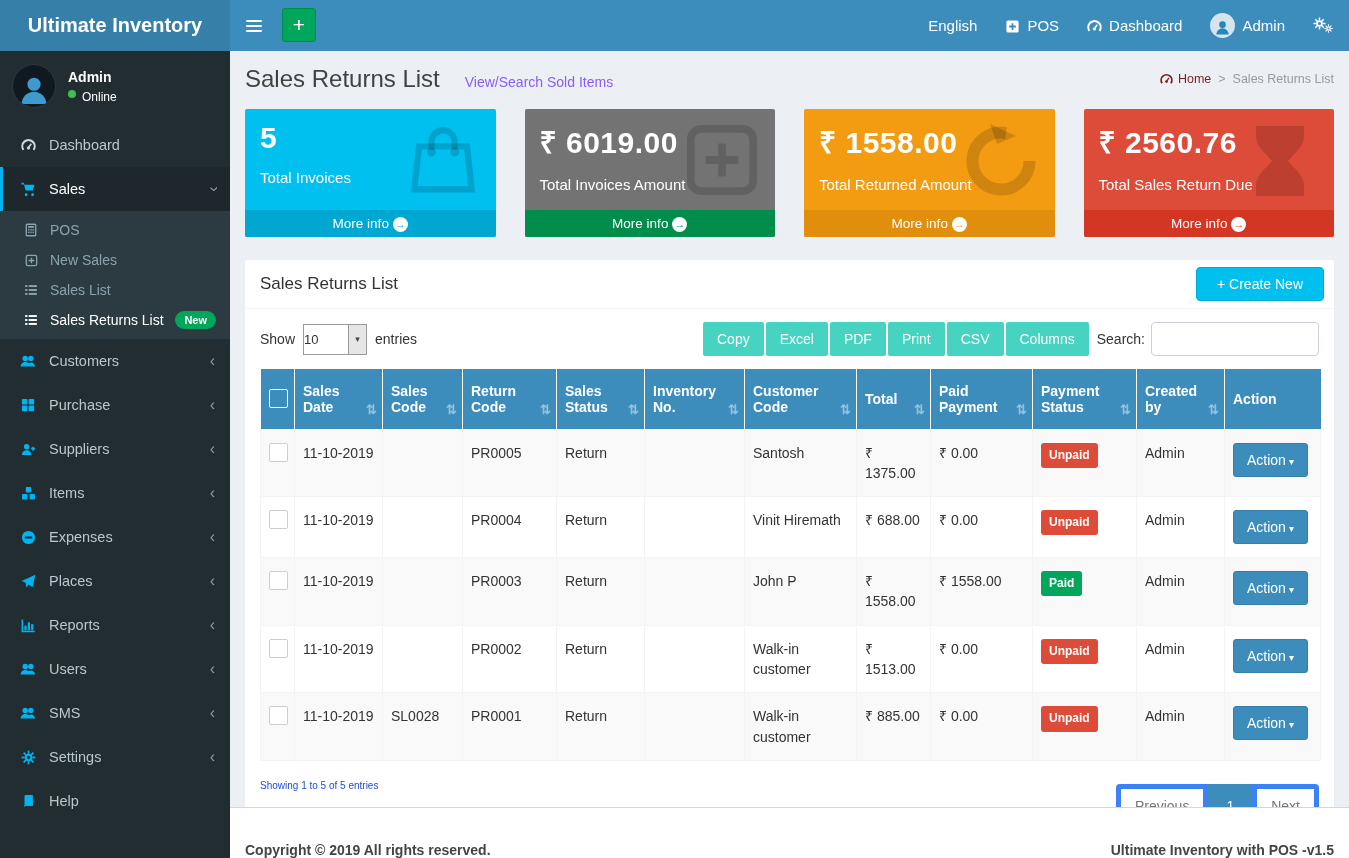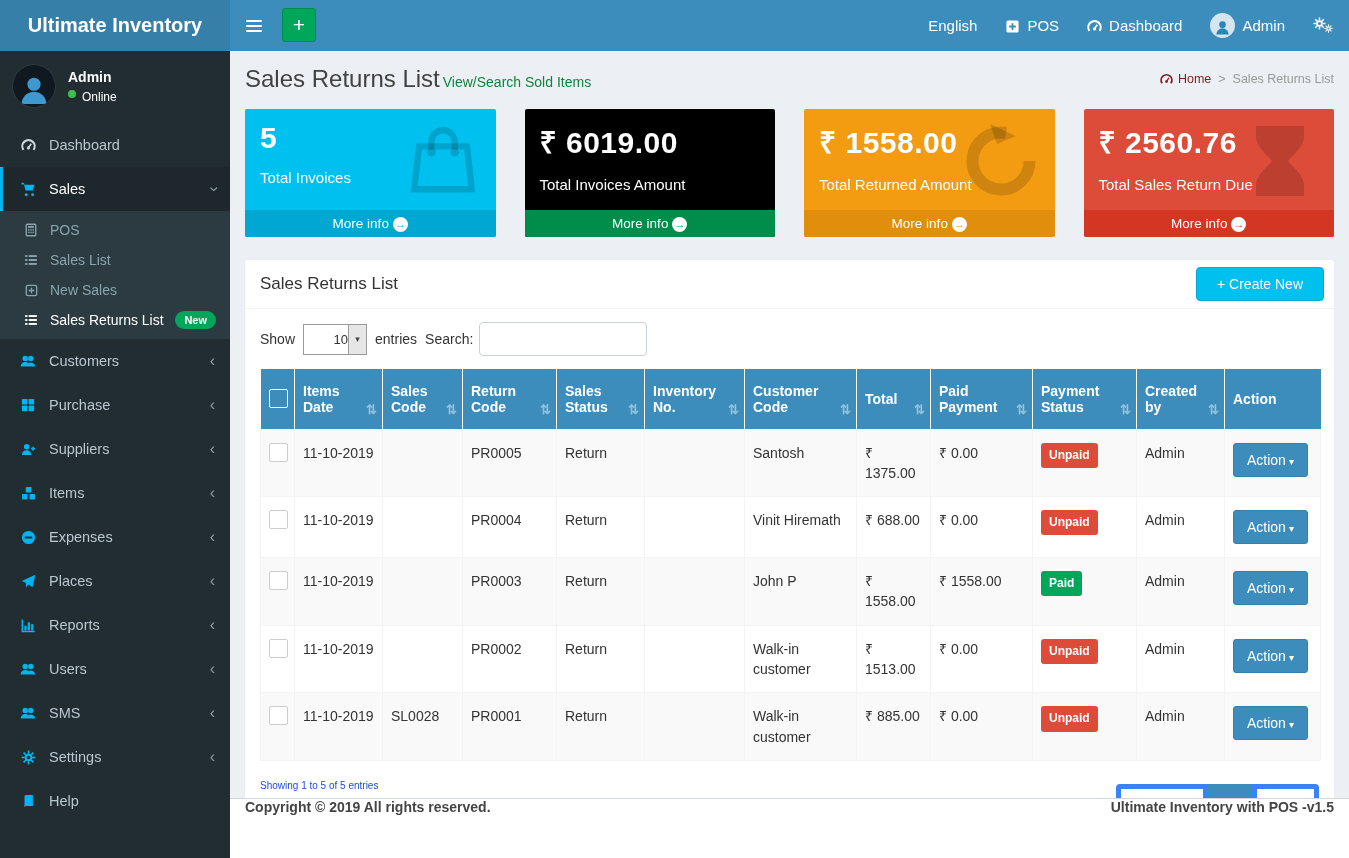--- a/index.html
+++ b/index.html
@@ -31,41 +31,41 @@
   .chev.down{transform:rotate(-90deg)}
   .submenu{list-style:none;background:#2c3b41;padding:4px 0}
   .submenu-item{height:30px;display:flex;align-items:center;gap:10px;padding:0 14px 0 22px;color:#8aa4af;font-size:14px;cursor:pointer}
   .submenu-item .mi{width:18px;text-align:center;display:flex;justify-content:center}
   .submenu-item.active{color:#fff}
   .badge-new{margin-left:auto;background:#00a65a;color:#fff;font-size:11px;font-weight:bold;padding:3px 9px;border-radius:9px}
   
   .content{position:absolute;left:230px;top:51px;right:0;bottom:51px;background:#ecf0f5;padding:12px 15px;overflow:hidden}
   .content-header{position:relative;margin:2px 0 16px;display:flex;align-items:baseline}
   h1{font-size:24px;font-weight:normal;color:#424242}
-  .subtitle{font-size:14px;color:#15803d;margin-left:3px}
+  .subtitle{font-size:14px;color:#8b5cf6;margin-left:25px}
   .breadcrumb{position:absolute;right:0;top:7px;font-size:12.5px;color:#999;display:flex;align-items:center;gap:7px}
   .breadcrumb .home{color:#7f1d1d;display:flex;align-items:center;gap:5px;cursor:pointer}
   
   .stats{display:flex;gap:29px}
   .stat-card{flex:1;position:relative;height:128px;color:#fff;border-radius:2px;overflow:hidden}
   .stat-body{padding:12px 15px;position:relative;z-index:1}
   .stat-value{font-size:30px;font-weight:bold;letter-spacing:.5px}
   .stat-label{font-size:15px;margin-top:14px}
   .stat-icon{position:absolute;right:14px;top:12px;color:rgba(0,0,0,0.15);z-index:0}
   .stat-footer{display:block;position:absolute;left:0;right:0;bottom:0;height:27px;line-height:27px;text-align:center;font-size:13.5px;color:#fff;text-decoration:none;cursor:pointer;z-index:1}
   .mi-arrow{display:inline-block;width:15px;height:15px;border-radius:50%;background:#fff;font-size:11px;line-height:15px;font-weight:bold;margin-left:4px;text-align:center}
   
   .panel{background:#fff;margin-top:23px;border-radius:3px;box-shadow:0 1px 1px rgba(0,0,0,.1)}
   .panel-heading{position:relative;padding:14px 15px;font-size:17px;color:#333;border-bottom:1px solid #f4f4f4}
   .create-btn{position:absolute;right:10px;top:7px;background:#00c0ef;border:1px solid #00acd6;color:#fff;border-radius:4px;padding:8px 20px;font-size:14px;cursor:pointer}
   .panel-body{padding:13px 15px 16px}
   .controls{display:flex;align-items:center;margin-bottom:13px}
   .show-group{display:flex;align-items:center;gap:8px;font-size:14px;color:#333}
   .dt-select{display:inline-flex;width:64px;height:31px;border:1px solid #9a9a9a;background:#fff;cursor:pointer}
-  .dt-select-val{flex:1;text-align:right;line-height:29px;font-size:13px}
+  .dt-select-val{flex:1;text-align:left;line-height:29px;font-size:13px}
   .dt-select-arrow{width:18px;border-left:1px solid #9a9a9a;background:#e6e6e6;text-align:center;line-height:29px;font-size:9px;color:#444}
   .dt-buttons{margin-left:auto;display:flex;gap:2px}
   .dt-btn{background:#46d3c2;color:#fff;border:none;padding:9px 14px;font-size:14px;cursor:pointer;border-radius:2px}
   .search-group{display:flex;align-items:center;gap:6px;margin-left:8px;font-size:14px;color:#333}
   .search-input{width:168px;height:34px;border:1px solid #ccd0d9;border-radius:4px;padding:0 8px;font-size:14px;outline:none}
   
   table{width:100%;border-collapse:collapse;table-layout:fixed}
   thead th{background:#3c8dbc;color:#fff;font-size:14px;font-weight:bold;text-align:left;vertical-align:middle;padding:10px 20px 10px 8px;position:relative;border-right:1px solid #fff;height:60px;cursor:pointer}
   thead th:last-child{border-right:none}
   thead th.cb{padding:10px 8px;cursor:default}
@@ -82,21 +82,21 @@
   .action-btn .caret{font-size:10px;margin-left:3px}
   
   .table-footer{display:flex;align-items:flex-start;margin-top:15px;min-height:46px}
   .dt-info{font-size:10px;color:#1d4ed8;padding-top:4px}
   .pagination{margin-left:auto;display:flex;list-style:none;margin-top:8px}
   .pagination li{border:5px solid #3b82f6;background:#fff;color:#767676;font-size:14px;padding:9px 14px;margin-left:-1px;cursor:pointer}
   .pagination li.first{border-radius:4px 0 0 4px}
   .pagination li.last{border-radius:0 4px 4px 0}
   .pagination li.active{background:#3c8dbc;border-color:#3c8dbc;color:#fff}
   
-  .main-footer{position:absolute;left:230px;right:0;bottom:0;height:60px;background:#fff;border-top:1px solid #d2d6de;display:flex;align-items:flex-start;padding:0 15px;font-size:14px;color:#444;font-weight:bold;z-index:4}
+  .main-footer{position:absolute;left:230px;right:0;bottom:0;height:51px;background:#fff;border-top:1px solid #d2d6de;display:flex;align-items:flex-end;padding:0 15px;font-size:14px;color:#444;font-weight:bold;z-index:4}
   .version{margin-left:auto}
 </style>
 </head>
 <body>
 
 <svg width="0" height="0" style="position:absolute" aria-hidden="true">
   <defs>
     <symbol id="sym-tacho" viewBox="0 0 16 16">
         <path d="M2.6 12.6a6.6 6.6 0 1 1 10.8 0" fill="none" stroke="currentColor" stroke-width="2.2"></path>
         <path d="M8 10.2l3-4.1" stroke="currentColor" stroke-width="1.6" fill="none"></path>
@@ -284,33 +284,33 @@
         <li class="submenu-item">
           <span class="mi">
               <svg class="ic" width="14" height="14">
                 <use href="#sym-calc"></use>
               </svg>
             </span>
           <span>POS</span>
         </li>
         <li class="submenu-item">
           <span class="mi">
+              <svg class="ic" width="13" height="13">
+                <use href="#sym-plussq"></use>
+              </svg>
+            </span>
+          <span>New Sales</span>
+        </li>
+        <li class="submenu-item">
+          <span class="mi">
               <svg class="ic" width="14" height="14">
                 <use href="#sym-list"></use>
               </svg>
             </span>
           <span>Sales List</span>
-        </li>
-        <li class="submenu-item">
-          <span class="mi">
-              <svg class="ic" width="13" height="13">
-                <use href="#sym-plussq"></use>
-              </svg>
-            </span>
-          <span>New Sales</span>
         </li>
         <li class="submenu-item active">
           <span class="mi">
               <svg class="ic" width="14" height="14">
                 <use href="#sym-list"></use>
               </svg>
             </span>
           <span>Sales Returns List</span>
           <span class="badge-new">New</span>
         </li>
@@ -438,21 +438,21 @@
     <div class="stat-card" style="background: rgb(0, 192, 239);">
       <span class="stat-icon"><svg class="ic" width="78" height="78">
             <use href="#sym-bag"></use>
           </svg></span>
       <div class="stat-body">
         <div class="stat-value">5</div>
         <div class="stat-label">Total Invoices</div>
       </div>
       <a class="stat-footer" style="background: rgb(0, 167, 208);"><span>More info</span><span class="mi-arrow" style="color: rgb(0, 192, 239);">→</span></a>
     </div>
-    <div class="stat-card" style="background: #000000;">
+    <div class="stat-card" style="background: #737373;">
       <span class="stat-icon"><svg class="ic" width="78" height="78">
             <use href="#sym-plussq"></use>
           </svg></span>
       <div class="stat-body">
         <div class="stat-value">₹ 6019.00</div>
         <div class="stat-label">Total Invoices Amount</div>
       </div>
       <a class="stat-footer" style="background: rgb(0, 141, 76);"><span>More info</span><span class="mi-arrow" style="color: rgb(0, 166, 90);">→</span></a>
     </div>
     <div class="stat-card" style="background: rgb(243, 156, 18);">
@@ -485,20 +485,35 @@
     <div class="panel-body">
 
       <div class="controls">
         <div class="show-group">
           <span>Show</span>
           <span class="dt-select">
             <span class="dt-select-val">10</span>
             <span class="dt-select-arrow">▾</span>
           </span>
           <span>entries</span>
+        </div>
+        <div class="dt-buttons">
+
+            <button class="dt-btn">Copy</button>
+
+            <button class="dt-btn">Excel</button>
+
+            <button class="dt-btn">PDF</button>
+
+            <button class="dt-btn">Print</button>
+
+            <button class="dt-btn">CSV</button>
+
+            <button class="dt-btn">Columns</button>
+
         </div>
         <div class="search-group">
           <span>Search:</span>
           <input class="search-input" type="text" value="" style="">
         </div>
       </div>
 
       <table>
         <colgroup>
           <col style="width:34px">
@@ -512,21 +527,21 @@
           <col style="width:102px">
             <col style="width:104px">
             <col style="width:88px">
             <col style="width:96px">
         </colgroup>
         <thead>
           <tr>
             <th class="cb">
                 <input type="checkbox" style="">
               </th>
-            <th><span>Items Date</span><span class="sort-icon">⇅</span></th>
+            <th><span>Sales Date</span><span class="sort-icon">⇅</span></th>
             <th><span>Sales Code</span><span class="sort-icon">⇅</span></th>
             <th><span>Return Code</span><span class="sort-icon">⇅</span></th>
             <th><span>Sales Status</span><span class="sort-icon">⇅</span></th>
             <th><span>Inventory No.</span><span class="sort-icon">⇅</span></th>
             <th><span>Customer Code</span><span class="sort-icon">⇅</span></th>
             <th><span>Total</span><span class="sort-icon">⇅</span></th>
             <th><span>Paid Payment</span><span class="sort-icon">⇅</span></th>
             <th><span>Payment Status</span><span class="sort-icon">⇅</span></th>
             <th><span>Created by</span><span class="sort-icon">⇅</span></th>
             <th><span>Action</span></th>

